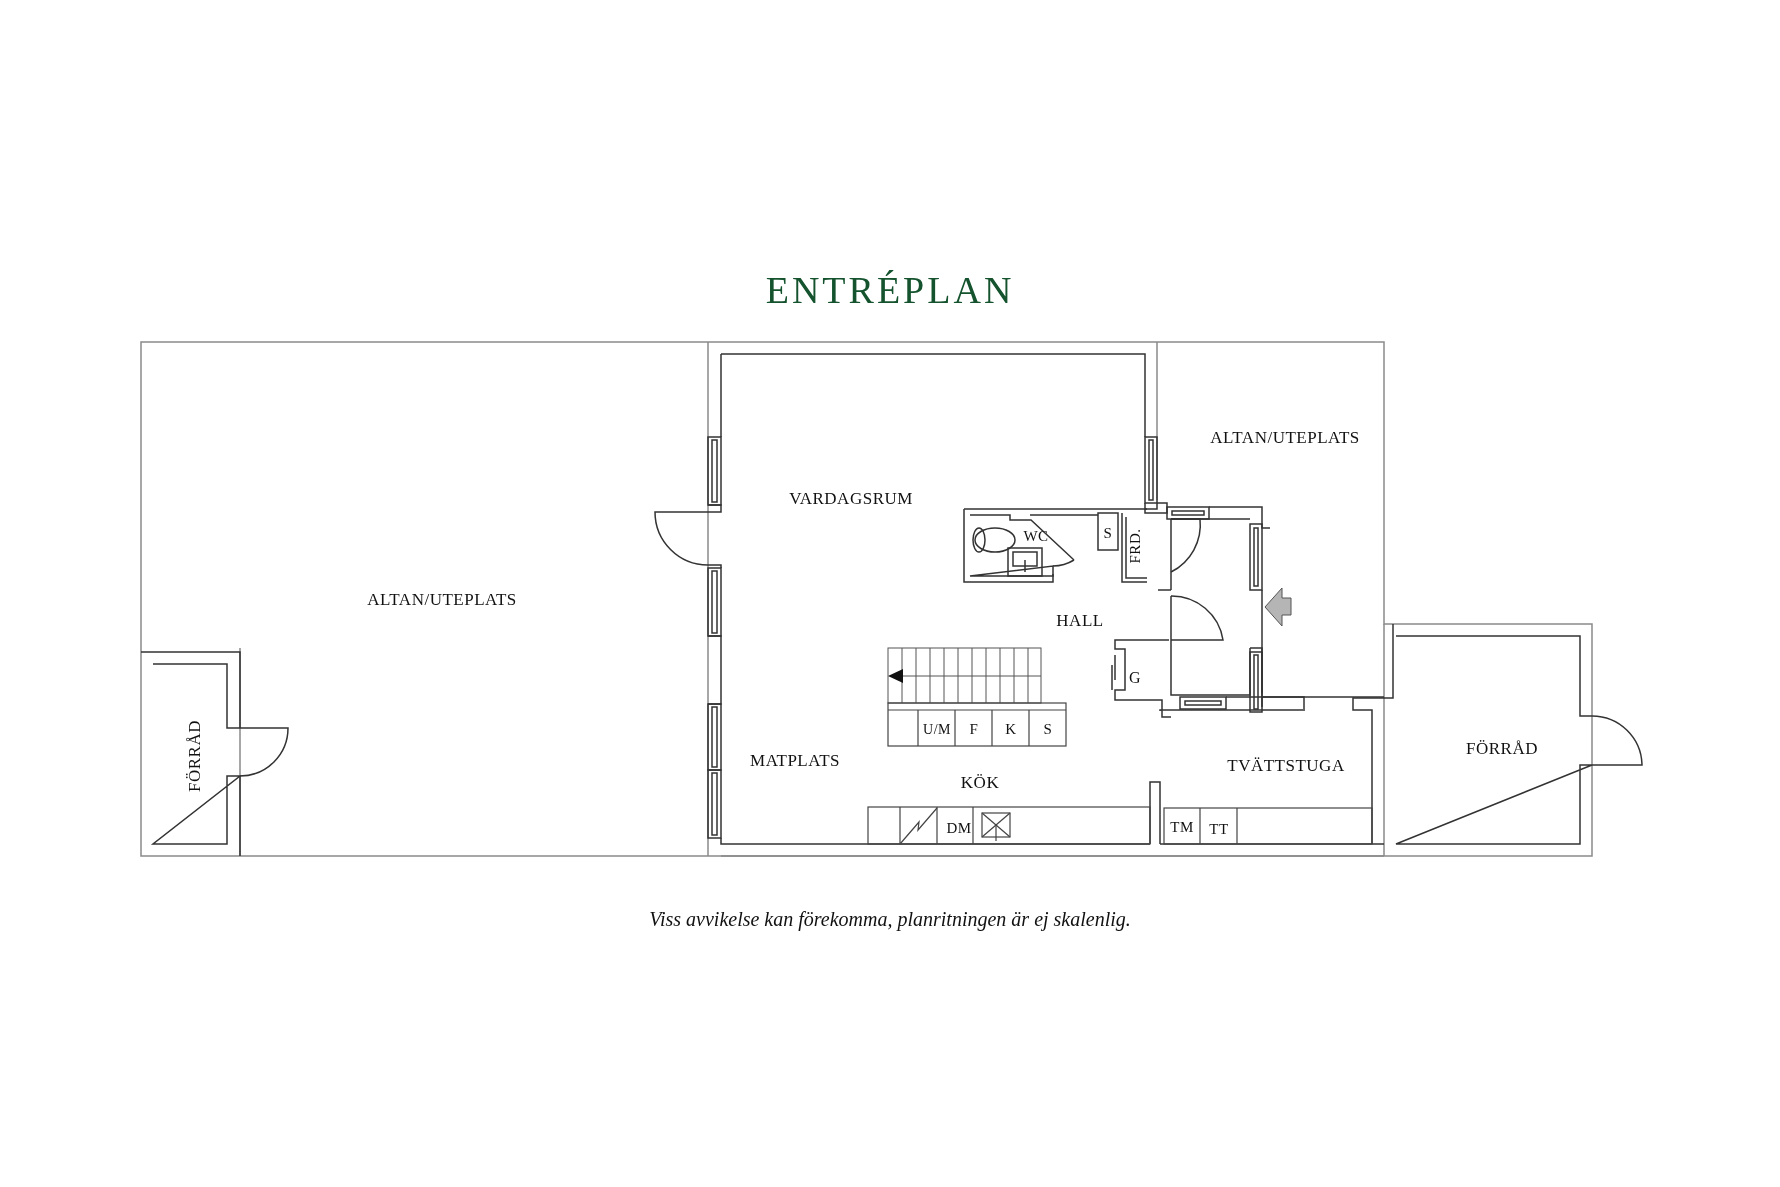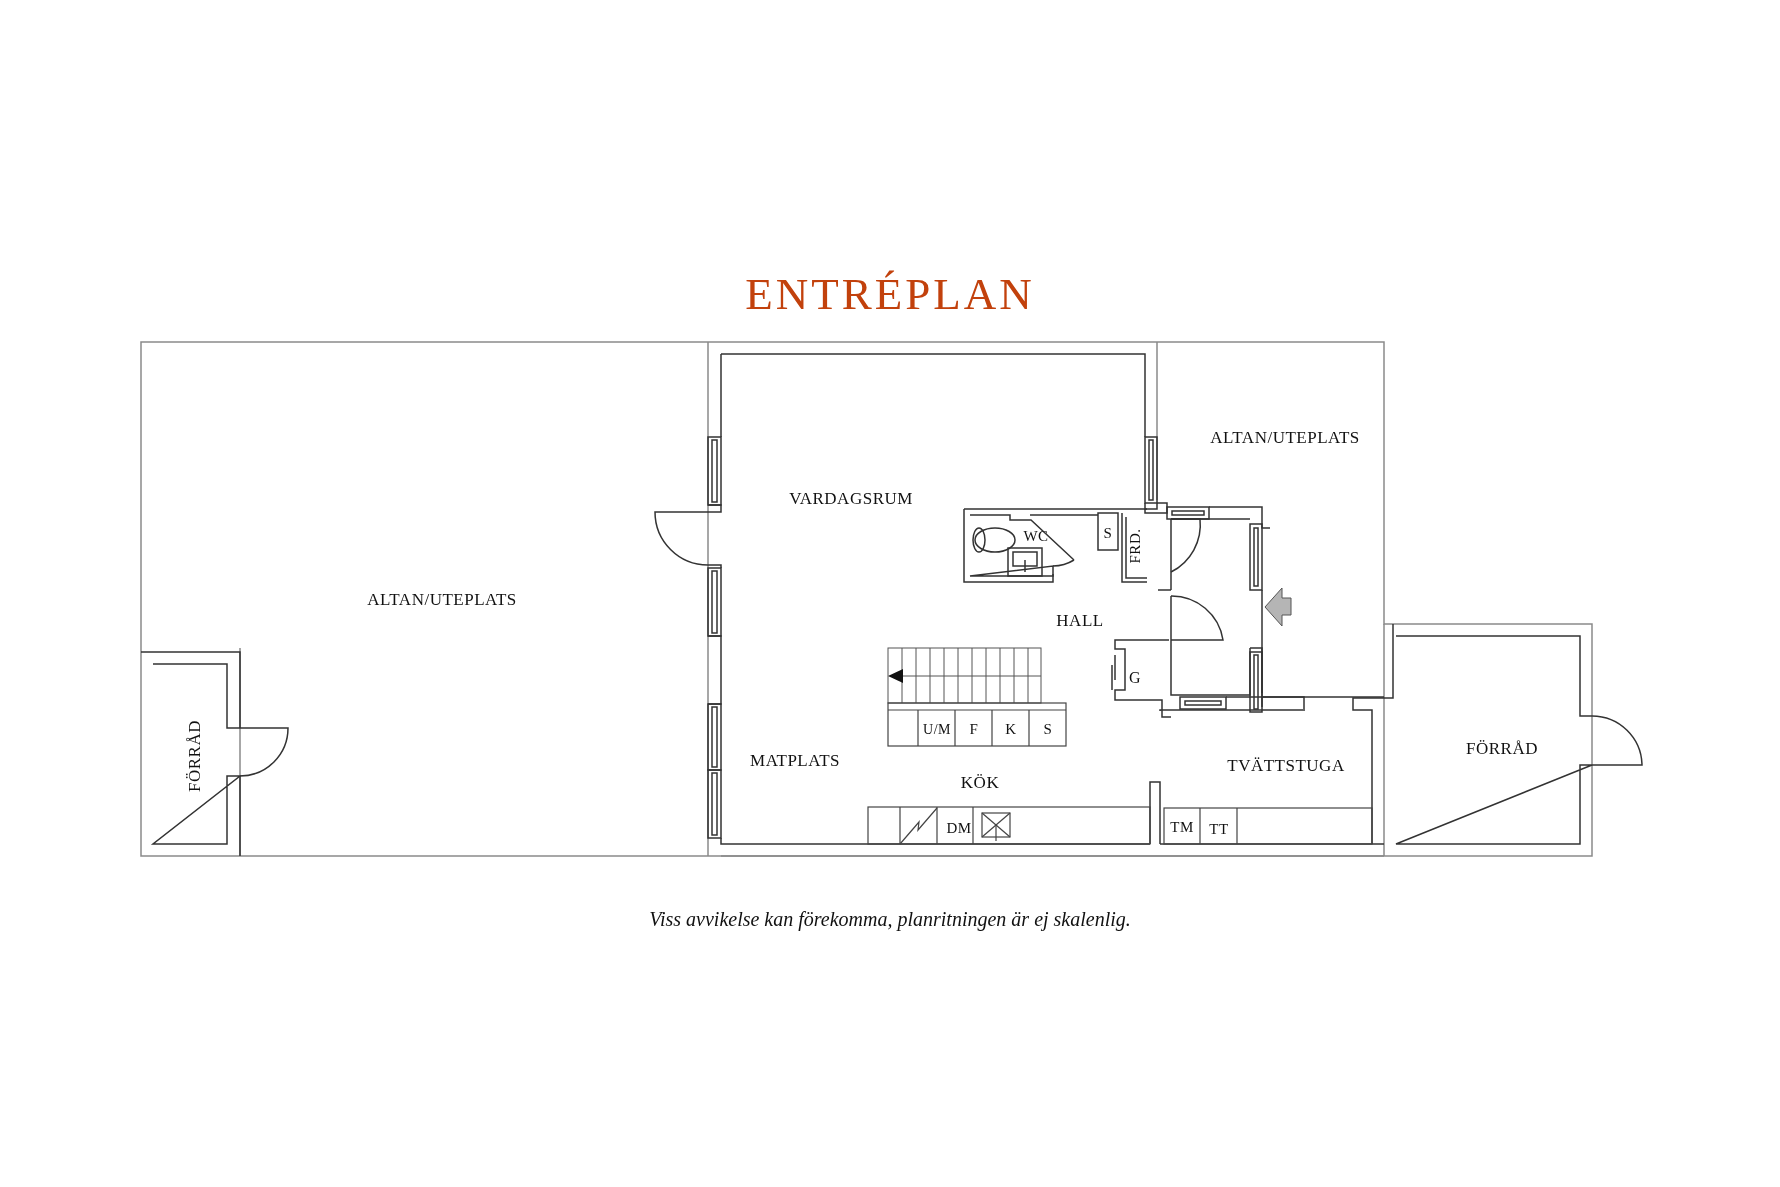--- a/index.html
+++ b/index.html
@@ -1,17 +1,17 @@
 <!DOCTYPE html>
 <html><head>
   <meta charset="utf-8">
   <style>
     html, body { margin:0; padding:0; background:#ffffff; }
     body { width:1780px; height:1187px; position:relative; overflow:hidden; font-family:"DejaVu Serif", "Liberation Serif", serif; color:#111; }
-    .title { position:absolute; left:0; width:1780px; top:268px; text-align:center; font-family:"Liberation Serif", serif; font-size:45px; letter-spacing:3px; color:#c2410c; }
+    .title { position:absolute; left:0; width:1780px; top:268px; text-align:center; font-family:"Liberation Serif", serif; font-size:38px; letter-spacing:3px; color:#14532d; }
     .footnote { position:absolute; left:0; width:1780px; top:908px; text-align:center; font-family:"Liberation Serif", serif; font-style:italic; font-size:20px; color:#111; }
     svg.plan { position:absolute; left:0; top:0; }
     .lbl { font-family:"Liberation Serif", serif; fill:#111; letter-spacing:0.5px; }
   </style>
 </head>
 <body>
 
 <div class="title">ENTRÉPLAN</div>
 
 <svg class="plan" width="1780" height="1187" viewBox="0 0 1780 1187" xmlns="http://www.w3.org/2000/svg">

